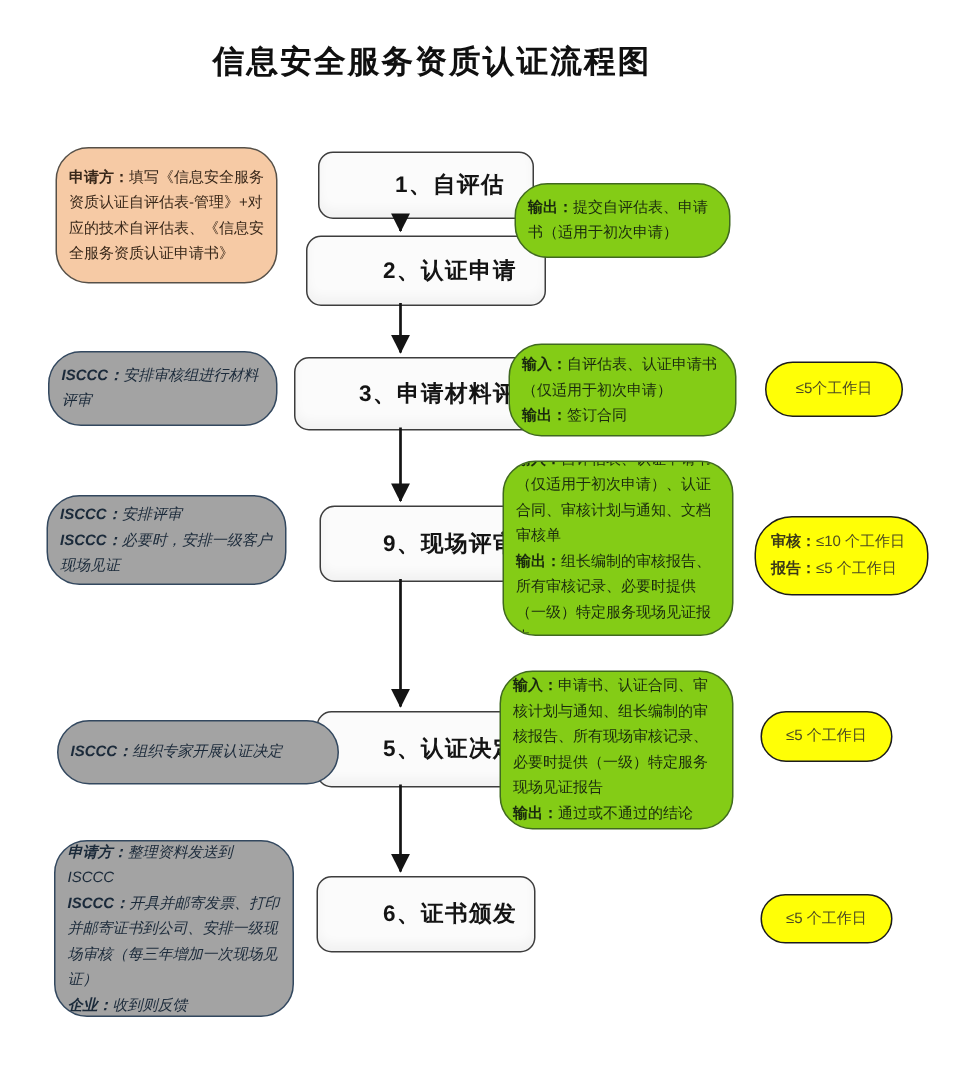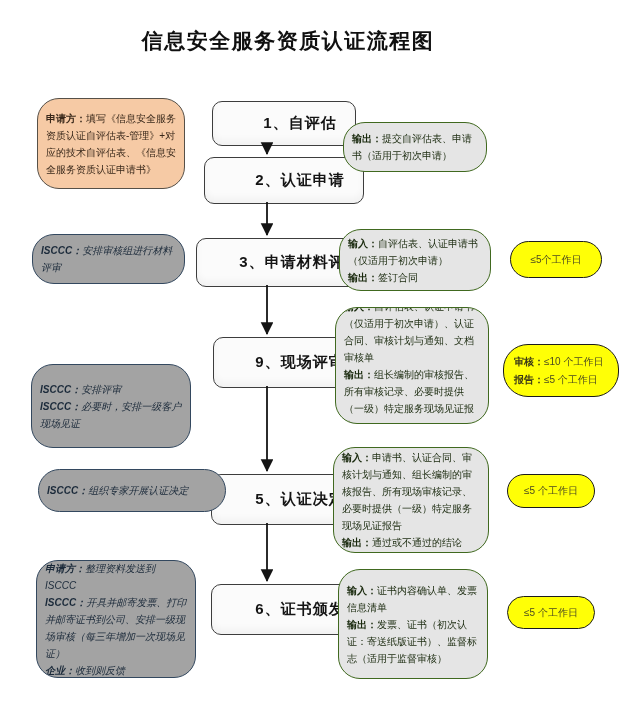--- a/index.html
+++ b/index.html
@@ -9,21 +9,21 @@
   .step { position:absolute; display:flex; align-items:center; justify-content:center;
           background:#fbfbfb; border:1.6px solid #3d3d3d; border-radius:10px;
           font-weight:700; font-size:15px; color:#141414; letter-spacing:1px;
           box-shadow: inset 0 -5px 7px rgba(0,0,0,0.04); padding-left: 32px; }
   .note { position:absolute; box-sizing:border-box; border-radius:22px;
           font-size:10px; line-height:1.7; display:flex; flex-direction:column;
           justify-content:center; padding:5px 8px; overflow:hidden; }
   .note b { font-weight:700; }
   .peach { background:#f6caa5; border:1.5px solid #565048; color:#39281a; }
   .blue  { background:#a3a3a3; border:1.5px solid #33485f; color:#1b2a3a;font-style:italic; }
-  .green { background:#e5e5e5; border:1.5px solid #40691f; color:#1a2a0e; }
+  .green { background:#84cc16; border:1.5px solid #40691f; color:#1a2a0e; }
   .timing { position:absolute; box-sizing:border-box; background:#ffff06;
             border:1.6px solid #1c1c1c; display:flex; flex-direction:column;
             align-items:flex-start; justify-content:center; padding:2px 10px;
             font-size:10px; line-height:1.8; color:#4c4a22; }
   .timing.single { align-items:center; }
   .timing b { font-weight:700; color:#3c3a18; }
   .ln { display:block; }
   .arrows { position:absolute; left:0; top:0; width:640px; height:722px; pointer-events:none; }
 </style>
 </head>
@@ -54,26 +54,26 @@
   </svg>
 
   <div class="note peach" style="left:37px; top:98px; width:148px; height:91px;">
     <span class="ln"><b>申请方：</b><span>填写《信息安全服务资质认证自评估表-管理》+对应的技术自评估表、《信息安全服务资质认证申请书》</span></span>
   </div>
 
   <div class="note blue" style="left:32px; top:234px; width:153px; height:50px;">
     <span class="ln"><b>ISCCC：</b><span>安排审核组进行材料评审</span></span>
   </div>
 
-  <div class="note blue" style="left:31px; top:330px; width:160px; height:84px;margin-top:34px;">
+  <div class="note blue" style="left:31px; top:330px; width:160px; height:60px;">
     <span class="ln"><b>ISCCC：</b><span>安排评审</span></span>
     <span class="ln"><b>ISCCC：</b><span>必要时，安排一级客户现场见证</span></span>
   </div>
 
-  <div class="note blue" style="left:38px; top:469px; width:188px; height:43px;">
+  <div class="note blue" style="left:38px; top:480px; width:188px; height:43px;">
     <span class="ln"><b>ISCCC：</b><span>组织专家开展认证决定</span></span>
   </div>
 
   <div class="note blue" style="left:36px; top:560px; width:160px; height:118px;">
     <span class="ln"><b>申请方：</b><span>整理资料发送到 ISCCC</span></span>
     <span class="ln"><b>ISCCC：</b><span>开具并邮寄发票、打印并邮寄证书到公司、安排一级现场审核（每三年增加一次现场见证）</span></span>
     <span class="ln"><b>企业：</b><span>收到则反馈</span></span>
   </div>
 
   <div class="note green" style="left:343px; top:122px; width:144px; height:50px;">
@@ -88,24 +88,20 @@
   <div class="note green" style="left:335px; top:307px; width:154px; height:117px;">
     <span class="ln"><b>输入：</b><span>自评估表、认证申请书（仅适用于初次申请）、认证合同、审核计划与通知、文档审核单</span></span>
     <span class="ln"><b>输出：</b><span>组长编制的审核报告、所有审核记录、必要时提供（一级）特定服务现场见证报告</span></span>
   </div>
 
   <div class="note green" style="left:333px; top:447px; width:156px; height:106px;">
     <span class="ln"><b>输入：</b><span>申请书、认证合同、审核计划与通知、组长编制的审核报告、所有现场审核记录、必要时提供（一级）特定服务现场见证报告</span></span>
     <span class="ln"><b>输出：</b><span>通过或不通过的结论</span></span>
   </div>
 
-  <div class="note green" style="left:338px; top:569px; width:150px; height:110px;">
-    <span class="ln"><b>输入：</b><span>证书内容确认单、发票信息清单</span></span>
-    <span class="ln"><b>输出：</b><span>发票、证书（初次认证：寄送纸版证书）、监督标志（适用于监督审核）</span></span>
-  </div>
 
   <div class="timing single" style="left:510px; top:241px; width:92px; height:37px; border-radius:19px;">
     <span class="ln">≤5个工作日</span>
   </div>
 
   <div class="timing" style="left:503px; top:344px; width:116px; height:53px; border-radius:25px;">
     <span class="ln"><b>审核：</b><span>≤10 个工作日</span></span>
     <span class="ln"><b>报告：</b><span>≤5 个工作日</span></span>
   </div>
 

